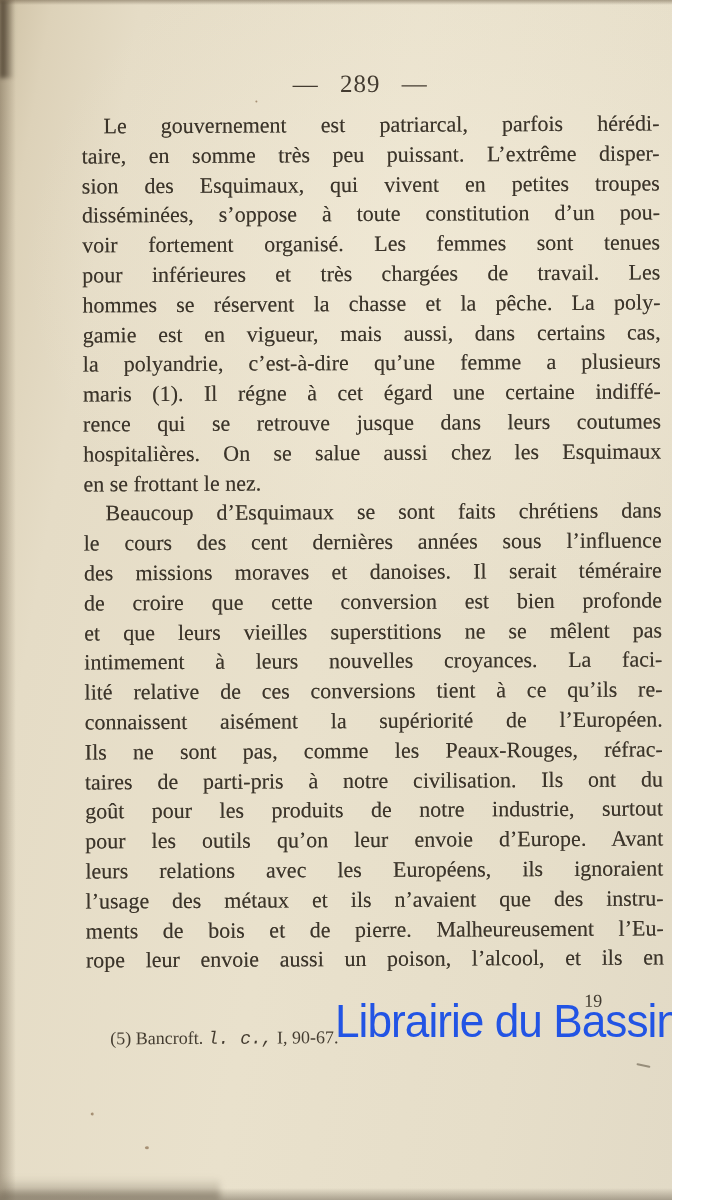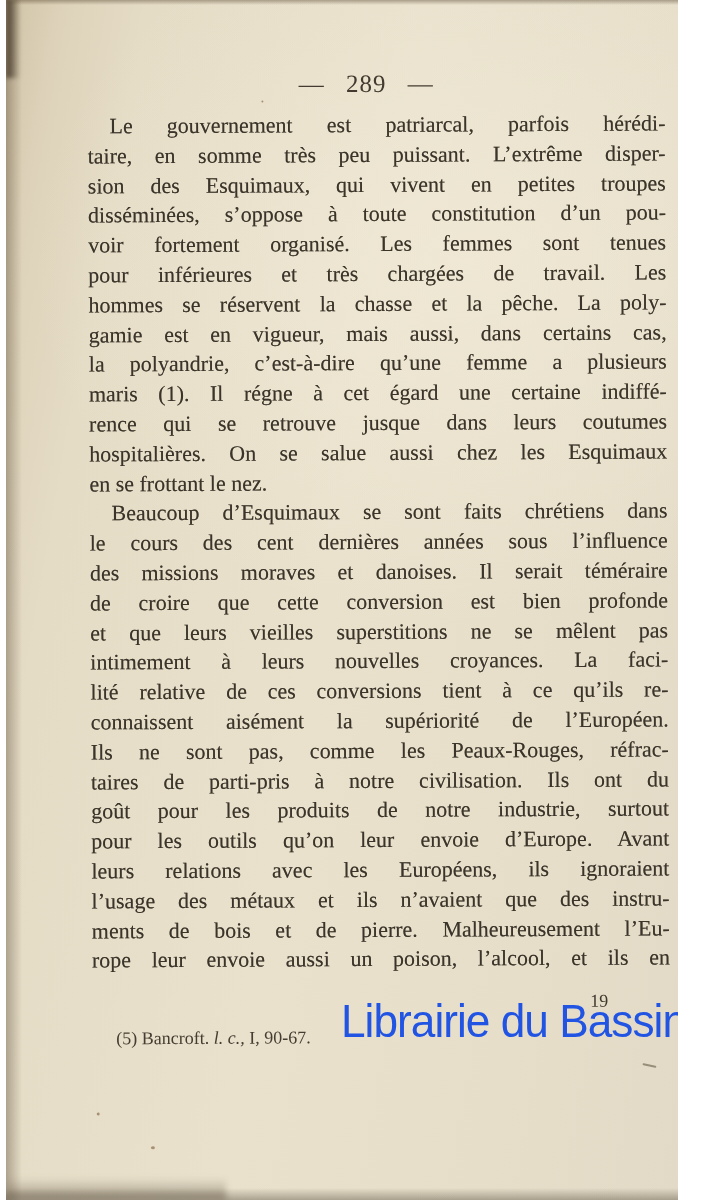--- a/index.html
+++ b/index.html
@@ -4,21 +4,20 @@
 <style>
   html,body{margin:0;padding:0;}
   #stage{
     position:relative;
     width:672px;height:1200px;
     overflow:hidden;
     background:
       radial-gradient(ellipse 620px 520px at 68% 22%, rgba(245,238,220,0.55), rgba(245,238,220,0) 70%),
       linear-gradient(100deg, #cfc2a6 0%, #ddd2b9 6%, #e5dcc6 16%, #e9e1cc 48%, #e6dec9 78%, #e2dac6 100%);
     font-family:"Liberation Serif", serif;
-    margin-left:6px;
   }
   
   .edge{position:absolute;pointer-events:none;}
   #edge-top{left:0;top:0;width:726px;height:5px;
     background:linear-gradient(to bottom, rgba(92,76,54,0.45), rgba(92,76,54,0));}
   #edge-left{left:0;top:0;width:16px;height:1200px;
     background:linear-gradient(to right, rgba(84,68,47,0.38), rgba(84,68,47,0));}
   #edge-left-top{left:0;top:0;width:14px;height:78px;filter:blur(2px);
     background:linear-gradient(to right, rgba(58,46,30,0.85), rgba(58,46,30,0));}
   #edge-bottom{left:0;top:1188px;width:726px;height:12px;
@@ -53,21 +52,21 @@
     overflow:visible;
   }
   #text-block .line.indent{padding-left:22px;}
   #text-block .line.no-just{text-align:left;text-align-last:left;}
 
   #footnote{
     position:absolute;left:108px;top:1026px;
     font-size:18px;line-height:22px;
     color:#453d31;
   }
-  #footnote .it{font-style:italic;}
+  #footnote .it{font-style:italic;font-family:Liberation Mono, monospace;}
   #watermark{
     position:absolute;left:335px;top:998px;
     font-family:"Liberation Sans", sans-serif;
     font-size:46px;line-height:47px;
     letter-spacing:-1px;
     transform:scaleX(0.96);
     transform-origin:left center;
     white-space:nowrap;
   }
   #signature-number{

